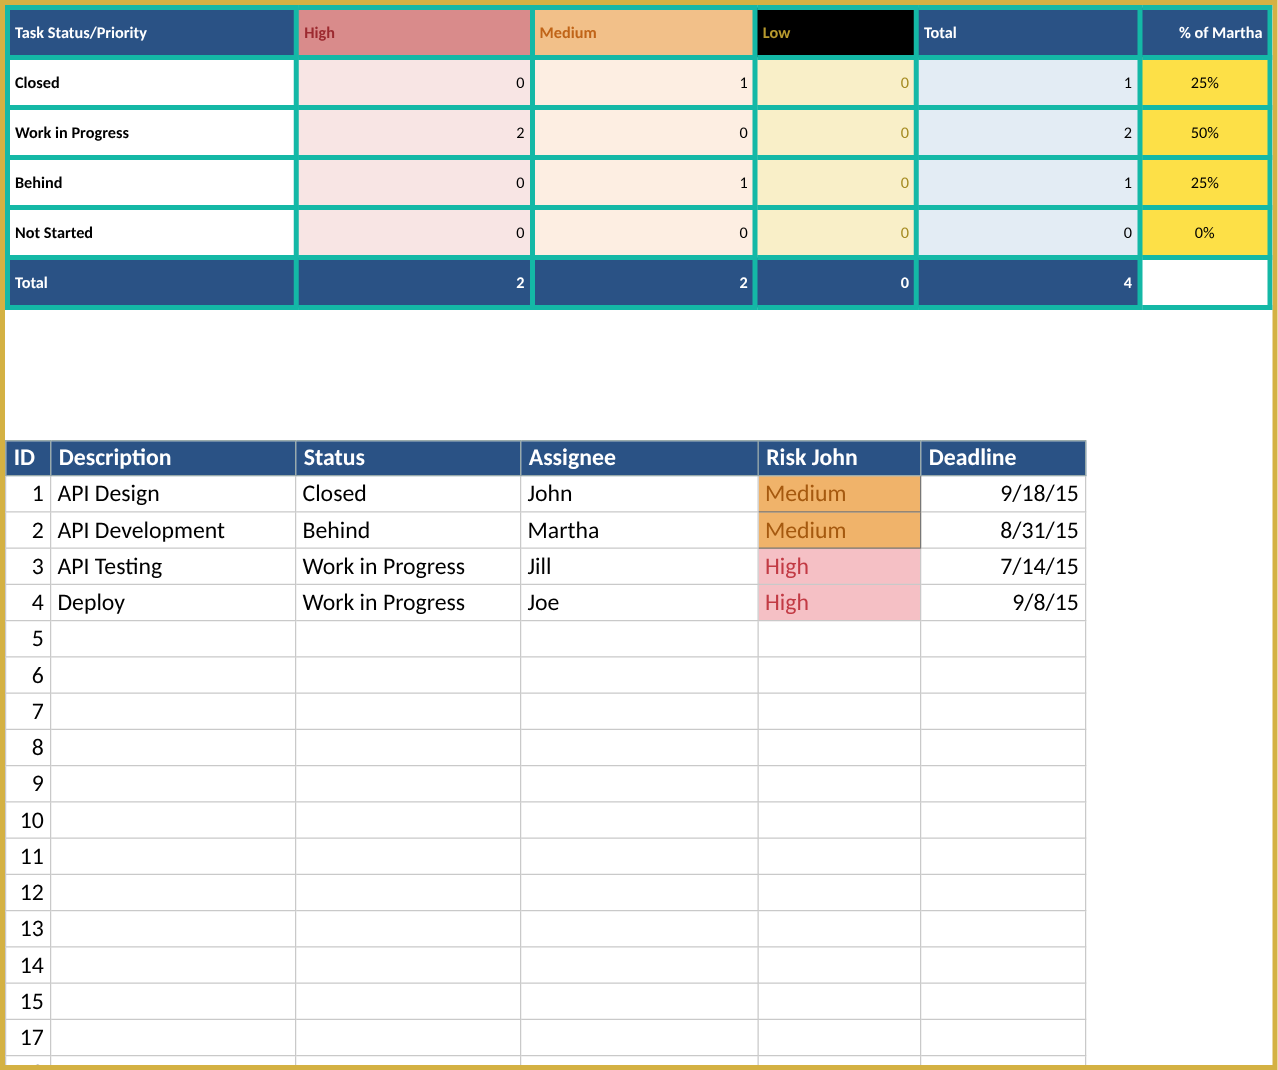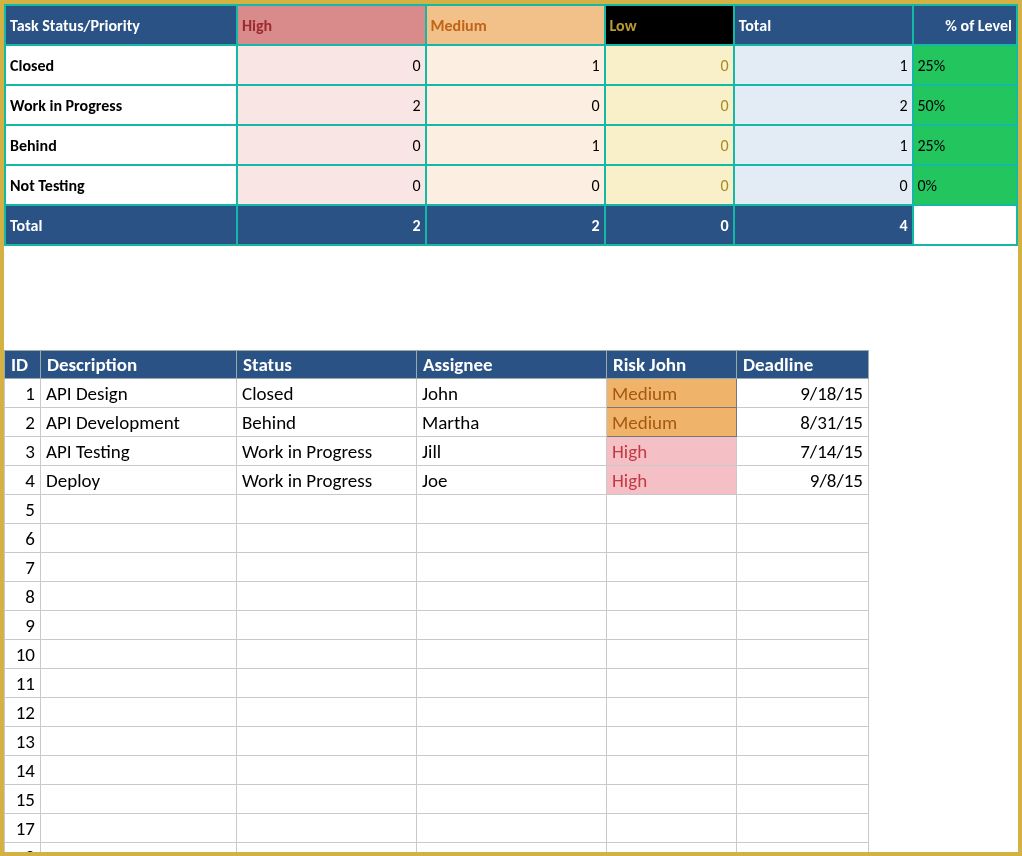--- a/index.html
+++ b/index.html
@@ -12,24 +12,24 @@
     width: 1022px;
     height: 856px;
     border: 4px solid #d4b143;
     overflow: hidden;
   }
   .summary-table {
     border-collapse: collapse;
     width: 100%;
   }
   .summary-table th, .summary-table td {
-    border: 2px solid #14b8a6;
+    border: 4px solid #14b8a6;
     padding: 1px 4px 1px 4px;
     height: 40px;
-    font-size: 16px;
+    font-size: 13px;
   }
   .hdr-navy {
     background: #2a5285;
     color: #fff;
     font-weight: bold;
     text-align: left;
   }
   .hdr-navy.right { text-align: right; }
   .hdr-high {
     background: #d98b8b;
@@ -51,21 +51,21 @@
   }
   .row-label {
     font-weight: bold;
     text-align: left;
     background: #fff;
   }
   .cell-high { background: #f8e5e4; text-align: right; }
   .cell-med  { background: #fdeee2; text-align: right; }
   .cell-low  { background: #f9efc8; text-align: right; color: #a58a21; }
   .cell-tot  { background: #e3ecf4; text-align: right; }
-  .cell-pct  { background: #22c55e; text-align: left; }
+  .cell-pct  { background: #fde047; text-align: center; }
   .total-row td, .total-row th {
     background: #2a5285;
     color: #fff;
     font-weight: bold;
   }
   .total-row .lab { text-align: left; }
   .total-row .num { text-align: right; }
   .pct-gap { background: #fff !important; border-top: 3px double #555; }
   
   .spacer { height: 60px; }
@@ -124,21 +124,21 @@
     <col style="width:180px">
     <col style="width:105px">
   </colgroup>
   <tbody>
       <tr>
     <th class="hdr-navy">Task Status/Priority</th>
     <th class="hdr-high">High</th>
     <th class="hdr-med">Medium</th>
     <th class="hdr-low">Low</th>
     <th class="hdr-navy">Total</th>
-    <th class="hdr-navy right">% of Level</th>
+    <th class="hdr-navy right">% of Martha</th>
   </tr>
 
   <tr>
     <td class="row-label">Closed</td>
     <td class="cell-high">0</td>
     <td class="cell-med">1</td>
     <td class="cell-low">0</td>
     <td class="cell-tot">1</td>
     <td class="cell-pct">25%</td>
   </tr>
@@ -152,21 +152,21 @@
   </tr>
   <tr>
     <td class="row-label">Behind</td>
     <td class="cell-high">0</td>
     <td class="cell-med">1</td>
     <td class="cell-low">0</td>
     <td class="cell-tot">1</td>
     <td class="cell-pct">25%</td>
   </tr>
   <tr>
-    <td class="row-label">Not Testing</td>
+    <td class="row-label">Not Started</td>
     <td class="cell-high">0</td>
     <td class="cell-med">0</td>
     <td class="cell-low">0</td>
     <td class="cell-tot">0</td>
     <td class="cell-pct">0%</td>
   </tr>
   <tr class="total-row">
     <td class="lab">Total</td>
     <td class="num">2</td>
     <td class="num">2</td>

